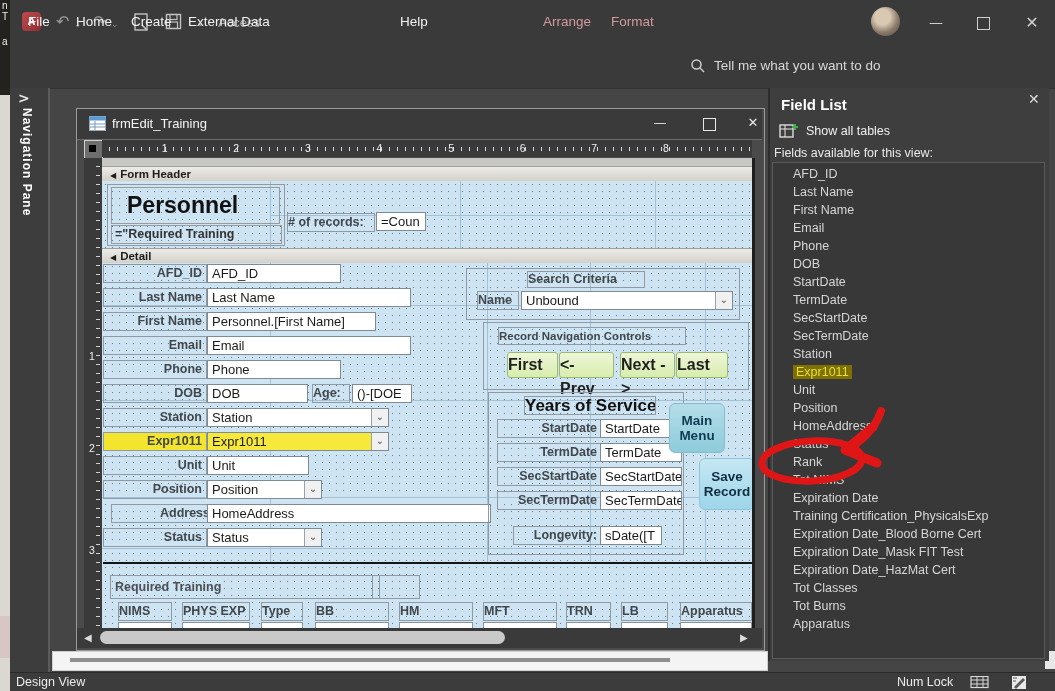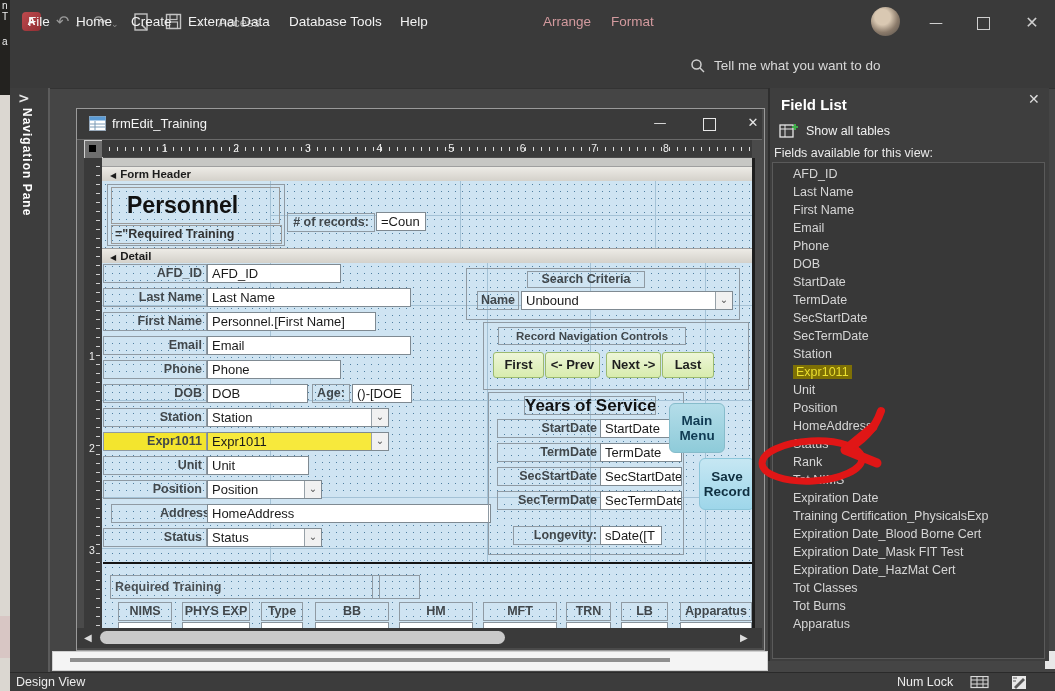--- a/index.html
+++ b/index.html
@@ -63,30 +63,30 @@
         background-image:radial-gradient(circle,#4f7fa0 14%,rgba(0,0,0,0) 16%);
         background-size:7px 7px;}
   .headercanvas{left:102px;top:181px;width:650px;height:67px;}
   .detailcanvas{left:102px;top:263px;width:650px;height:365px;}
   .gline{background:#a4c2d6;}
   .canvas-redge{left:752px;top:158px;width:3px;height:470px;background:#1e1e1e;}
 
   
   .lbl{border:1px solid #8f9aa3;color:#41474b;font-weight:bold;font-size:12.5px;
        text-align:right;padding-right:4px;line-height:17px;height:17px;overflow:hidden;white-space:nowrap;}
-  .lbl.ctr{text-align:center;padding-right:0;}
+  .lbl.ctr{text-align:left;padding-right:0;}
   .tb{background:#fff;border:1px solid #7f8a92;color:#1a1a1a;font-size:13px;
       padding-left:4px;line-height:17px;height:17px;overflow:hidden;white-space:nowrap;}
   .combo{padding-right:17px;}
   .ca{position:absolute;right:0;top:0;width:16px;height:17px;background:#f1f1f1;border-left:1px solid #97a1a8;
       color:#555;font-size:10px;text-align:center;line-height:15px;}
   .grp{border:1px solid #8f9aa3;}
   .ylhl{background:#f3e52e !important;}
   .navbtn{background:linear-gradient(#eef6d8,#d8ecae);border:1px solid #9cba6f;border-radius:3px;
-          color:#1f1f1f;font-weight:bold;font-size:13px;text-align:center;line-height:24px;height:24px;}
+          color:#1f1f1f;font-weight:bold;font-size:16px;line-height:24px;height:24px;margin-left:14px;}
   .bluebtn{border-radius:6px;font-weight:bold;font-size:13.5px;text-align:center;
            display:flex;align-items:center;justify-content:center;}
   .mainmenu{background:linear-gradient(#b4dde9,#8ecbd9);border:1px solid #86bccb;color:#0f3a52;}
   .saverec{background:linear-gradient(#c6e7f3,#9ed6ea);border:1px solid #8cc6da;color:#0f2f40;}
   .thickline{left:103px;top:562px;width:649px;height:2px;background:#141414;}
   .sliverbox{top:622px;height:5px;background:#fff;border:1px solid #8a949c;border-bottom:none;}
 
   
   .fscroll{left:77px;top:628px;width:685px;height:20px;background:#3a3a3a;}
   .scrarrow{top:632px;color:#dcdcdc;font-size:10px;}
@@ -146,21 +146,20 @@
   <div class="abs avatar"></div>
   <span class="abs wbtn glyph" style="left:925px;top:14px">—</span>
   <span class="abs maxsq" style="left:977px;top:17px"></span>
   <span class="abs wbtn glyph" style="left:1021px;top:13px;font-size:16px">✕</span>
 
   <div class="abs ribbonrow"></div>
   <span class="abs tab" style="left:28px">File</span>
   <span class="abs tab" style="left:76px">Home</span>
   <span class="abs tab" style="left:131px">Create</span>
   <span class="abs tab" style="left:188px">External Data</span>
-  <span class="abs tab" style="left:289px">Database Tools</span>
   <span class="abs tab" style="left:400px">Help</span>
   <span class="abs tab ctx" style="left:543px">Arrange</span>
   <span class="abs tab ctx" style="left:611px">Format</span>
   <svg class="abs" style="left:690px;top:58px" width="16" height="16">
     <circle cx="6.5" cy="6.5" r="4.5" fill="none" stroke="#cfcfcf" stroke-width="1.5"></circle>
     <path d="M10 10 l4 4" stroke="#cfcfcf" stroke-width="1.5"></path>
   </svg>
   <span class="abs tellme" style="left:714px;top:58px">Tell me what you want to do</span>
 
   <div class="abs navpane"></div>

